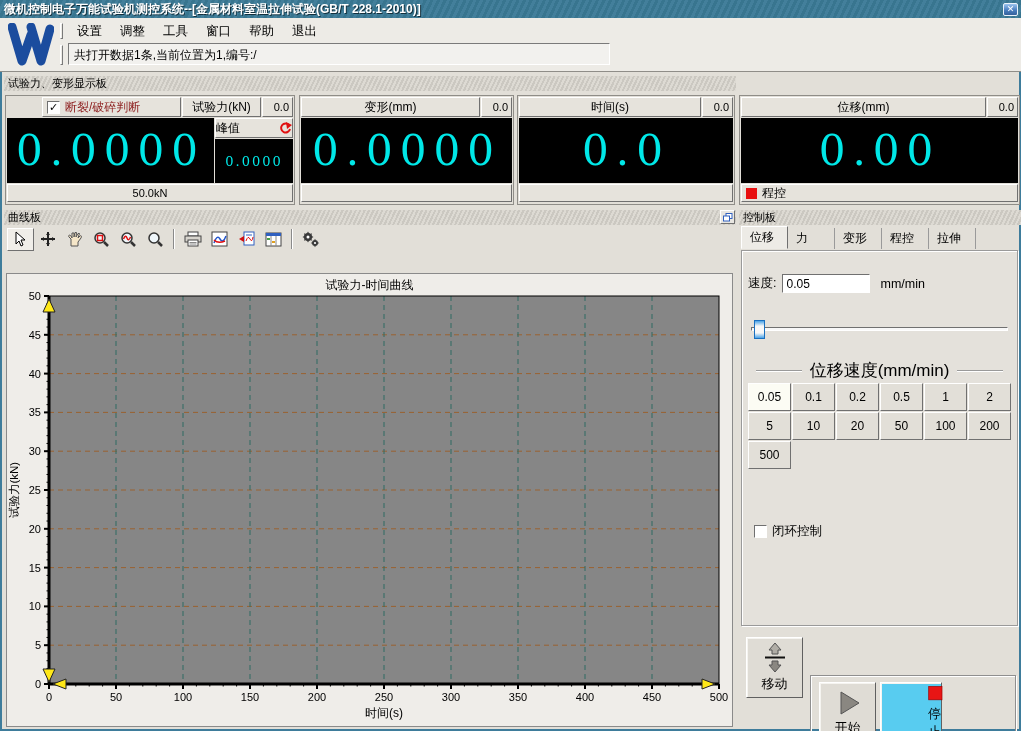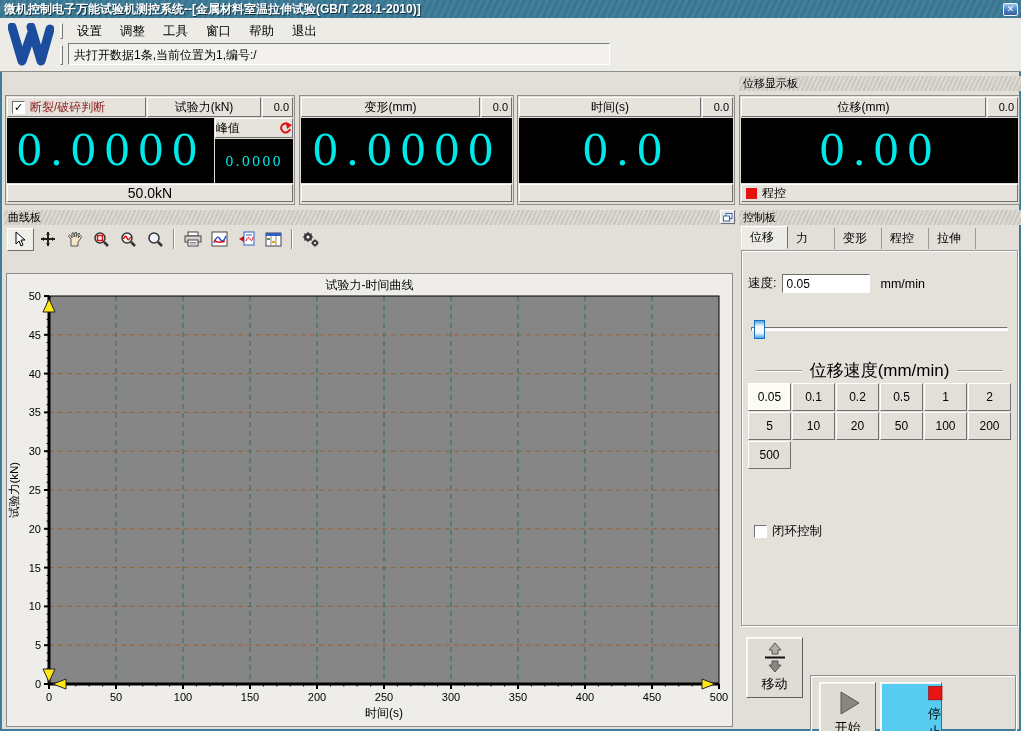--- a/index.html
+++ b/index.html
@@ -47,21 +47,21 @@
   
   .disp-panel { position:absolute; background:#E2DFD8; border:1px solid #8F8D88; padding:1px; }
   .hdr-row { display:flex; height:20px; gap:1px; }
   .hdr-cell { background:#E6E3DC; border:1px solid; border-color:#fff #707070 #707070 #fff;
     font-size:12px; display:flex; align-items:center; justify-content:center; }
   .aux-box { width:31px; justify-content:flex-end; padding-right:3px; font-size:11px; }
   .lcd { background:#000; color:#00E8E8; font-family:"DejaVu Serif",serif;
     display:flex; align-items:center; justify-content:center; }
   .lcd-big { font-size:42px; letter-spacing:7px; }
   .info-bar { height:18px; margin-top:1px; background:#E6E3DC; border:1px solid;
-    border-color:#fff #707070 #707070 #fff; font-size:14px;
+    border-color:#fff #707070 #707070 #fff; font-size:11px;
     display:flex; align-items:center; justify-content:center; }
   .chk { width:13px; height:13px; background:#fff; border:1px solid; border-color:#707070 #fff #fff #707070;
     font-size:11px; line-height:11px; text-align:center; font-weight:bold; margin:0 5px 0 4px; flex:none; }
   .chk.checked::before { content:"✓"; }
   .break-label { color:#8B1A1A; font-size:12px; }
   .peak-bar { height:20px; background:#E6E3DC; border:1px solid; border-color:#fff #707070 #707070 #fff;
     display:flex; align-items:center; justify-content:space-between; gap:4px; font-size:12px; }
   .red-square { display:inline-block; width:11px; height:11px; background:#E81010; margin-right:5px; }
 
   
@@ -134,24 +134,25 @@
         <div class="menu-item">窗口</div>
         <div class="menu-item">帮助</div>
         <div class="menu-item">退出</div>
       </div>
     <div class="status-field">
       <span>共打开数据1条,当前位置为1,编号:/</span>
     </div>
   </div>
 
   <div class="section" style="left:2px; top:76px; width:732px; height:131px;">
+    <div class="caption">试验力、变形显示板</div>
 
     <div class="disp-panel" style="left:1px; top:19px; width:290px; height:110px;">
       <div class="hdr-row">
-        <div class="hdr-cell" style="width:139px; justify-content:flex-start;">
+        <div class="hdr-cell" style="width:139px; justify-content:flex-start;margin-left:35px;">
           <span class="chk checked"></span>
           <span class="break-label">断裂/破碎判断</span>
         </div>
         <div class="hdr-cell" style="flex:1;">试验力(kN)</div>
         <div class="hdr-cell aux-box">0.0</div>
       </div>
       <div style="display:flex; gap:1px; height:65px; margin-top:1px;">
         <div class="lcd lcd-big" style="width:207px;">0.0000</div>
         <div style="flex:1; display:flex; flex-direction:column; gap:1px;">
           <div class="peak-bar">
@@ -180,21 +181,20 @@
       <div class="hdr-row">
         <div class="hdr-cell" style="flex:1;">时间(s)</div>
         <div class="hdr-cell aux-box">0.0</div>
       </div>
       <div class="lcd lcd-big" style="height:65px; margin-top:1px;">0.0</div>
       <div class="info-bar"></div>
     </div>
   </div>
 
   <div class="section" style="left:737px; top:76px; width:282px; height:131px;">
-    <div class="caption">位移显示板</div>
     <div class="disp-panel" style="left:0px; top:19px; width:281px; height:110px;">
       <div class="hdr-row">
         <div class="hdr-cell" style="flex:1;">位移(mm)</div>
         <div class="hdr-cell aux-box">0.0</div>
       </div>
       <div class="lcd lcd-big" style="height:65px; margin-top:1px;">0.00</div>
       <div class="info-bar" style="justify-content:flex-start; padding-left:4px; font-size:12px;">
         <span class="red-square"></span>
         <span>程控</span>
       </div>

